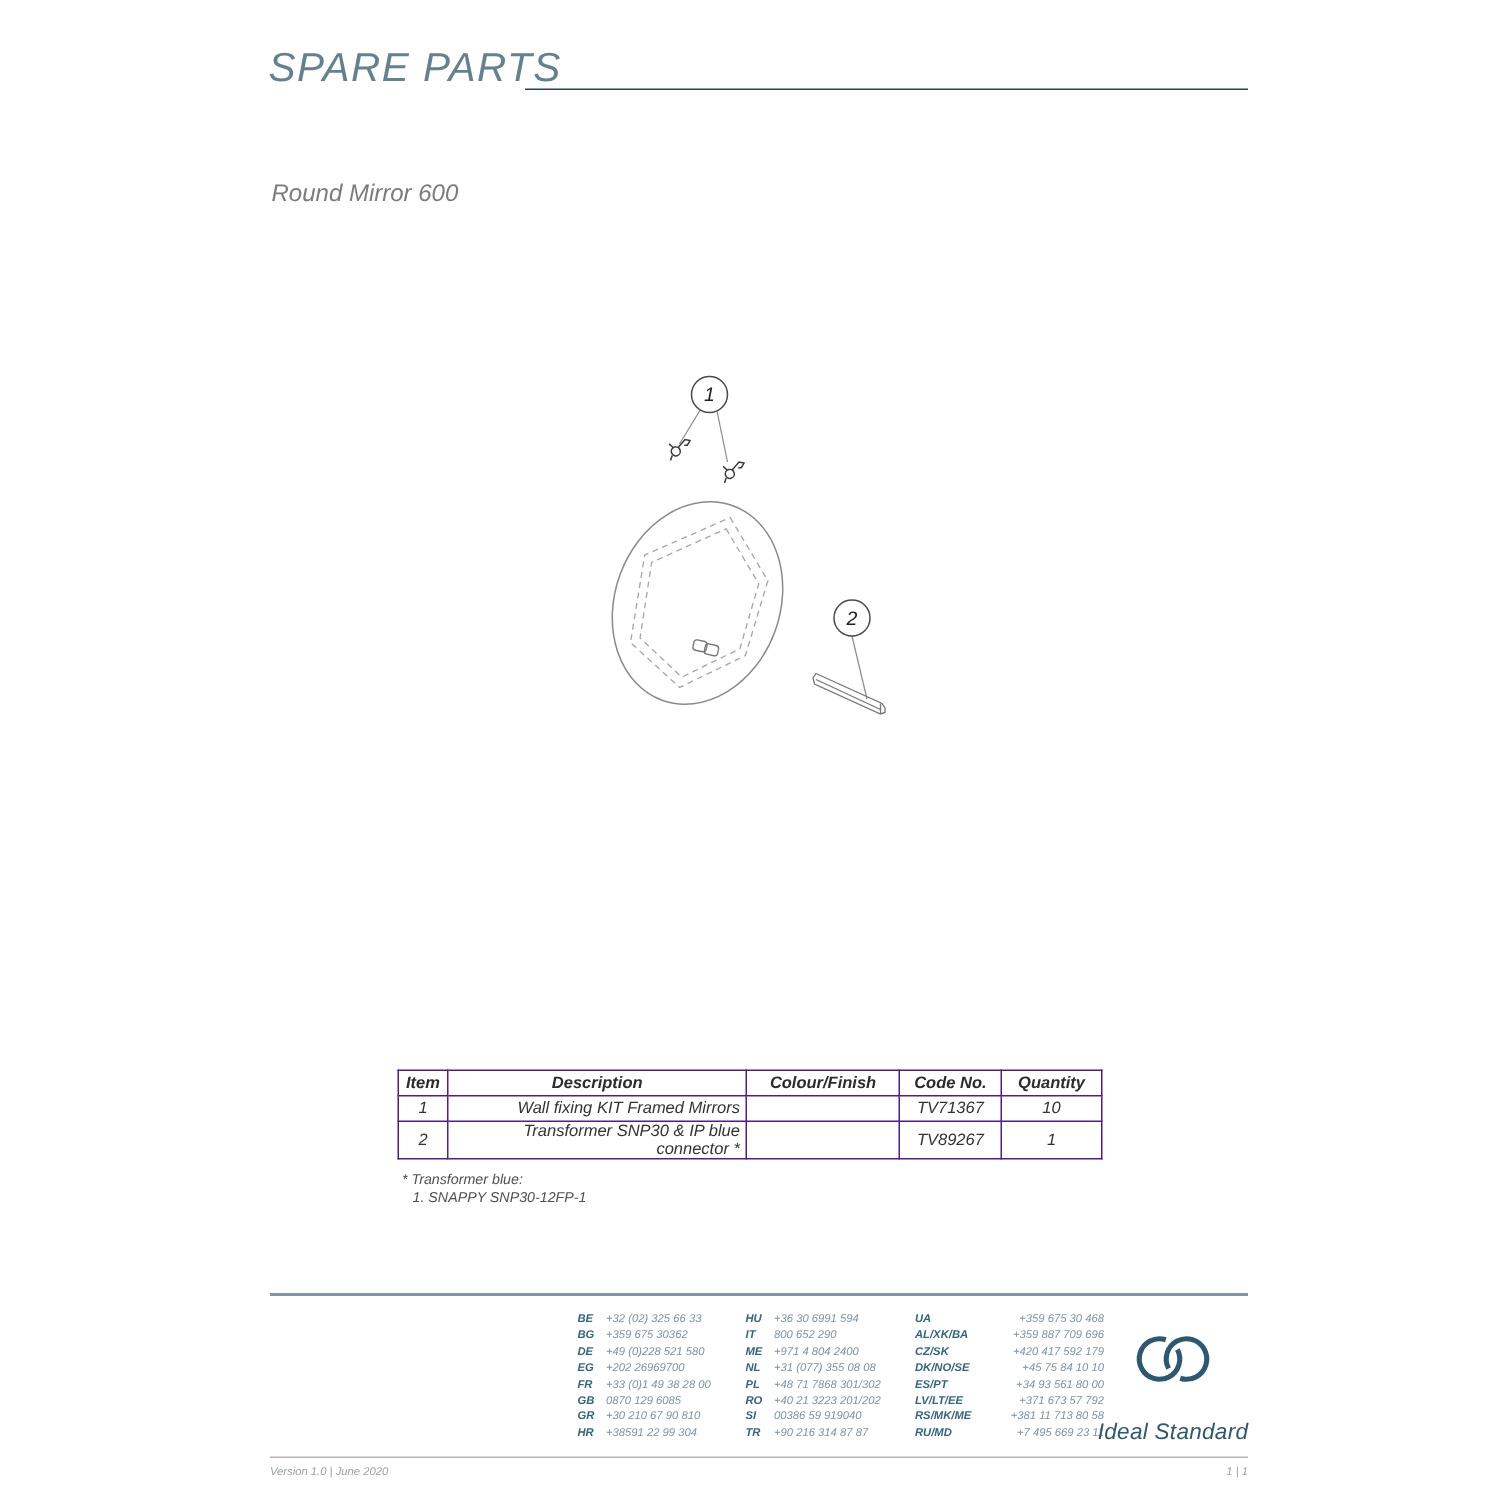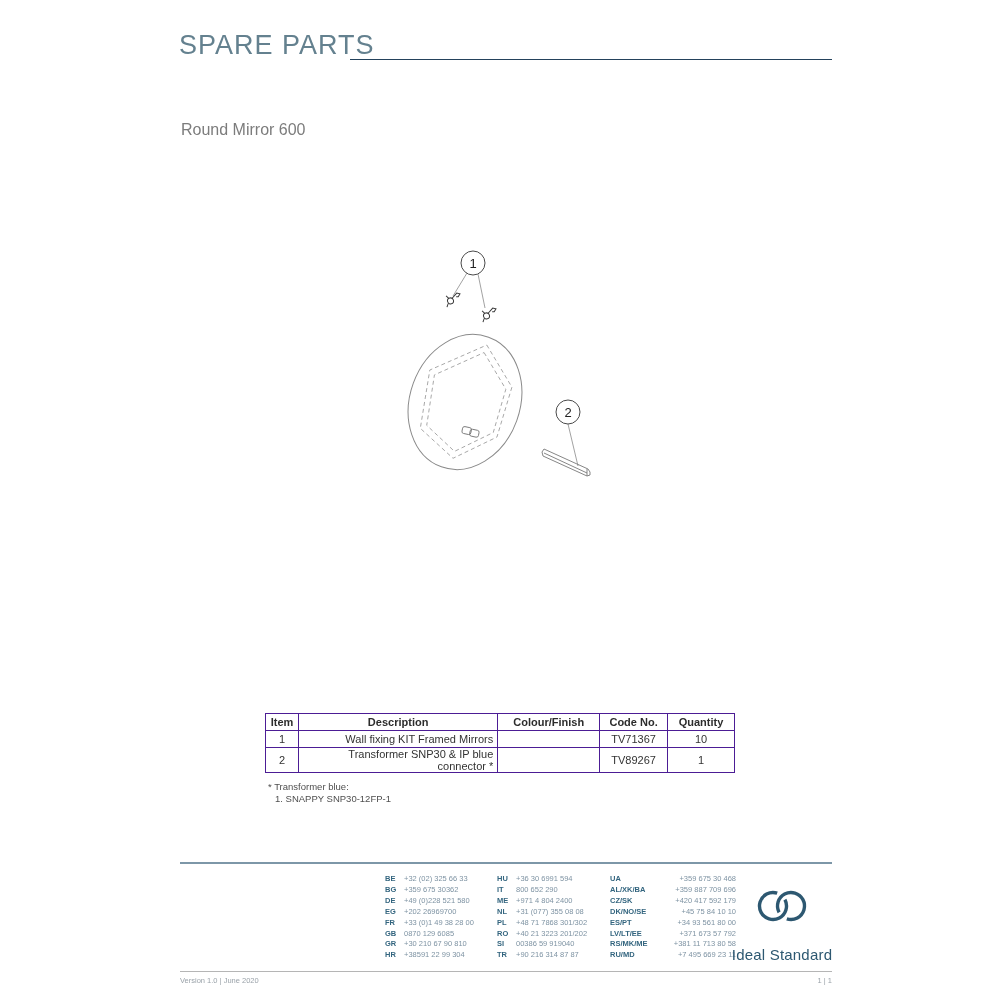--- a/index.html
+++ b/index.html
@@ -1,20 +1,21 @@
 <!DOCTYPE html>
 <html><head>
 <meta charset="utf-8">
 <style>
   * { margin:0; padding:0; box-sizing:border-box; }
   html,body { background:#ffffff; }
   body { font-family:"Liberation Sans", sans-serif; }
   .page {
     position:relative; width:877px; height:1000px; background:#ffffff;
     overflow:hidden;
+    font-style:italic;
   }
   
   .page-title {
     position:absolute; left:179px; top:30px;
     font-size:27px; font-weight:400; letter-spacing:1px; color:#64818f;
   }
   .header-rule {
     position:absolute; left:350px; top:59px; width:482px; height:1px;
     background:#24425c;
   }

